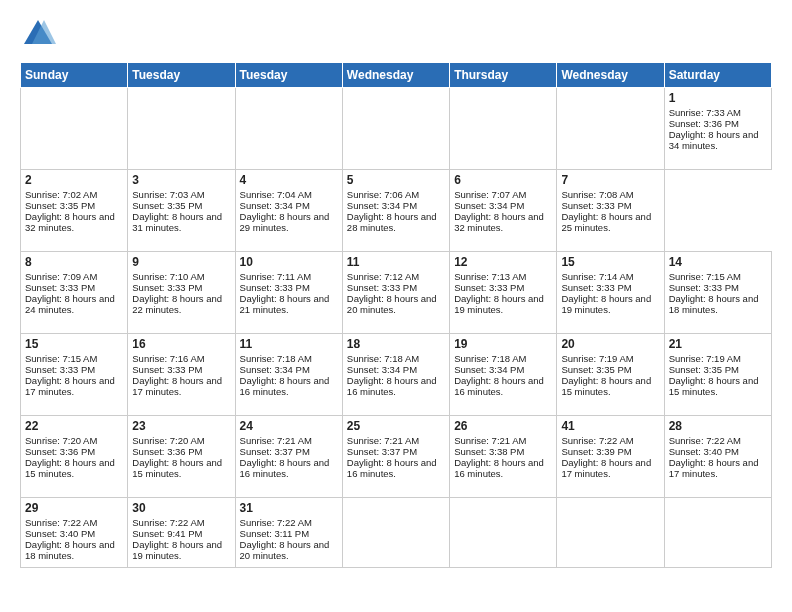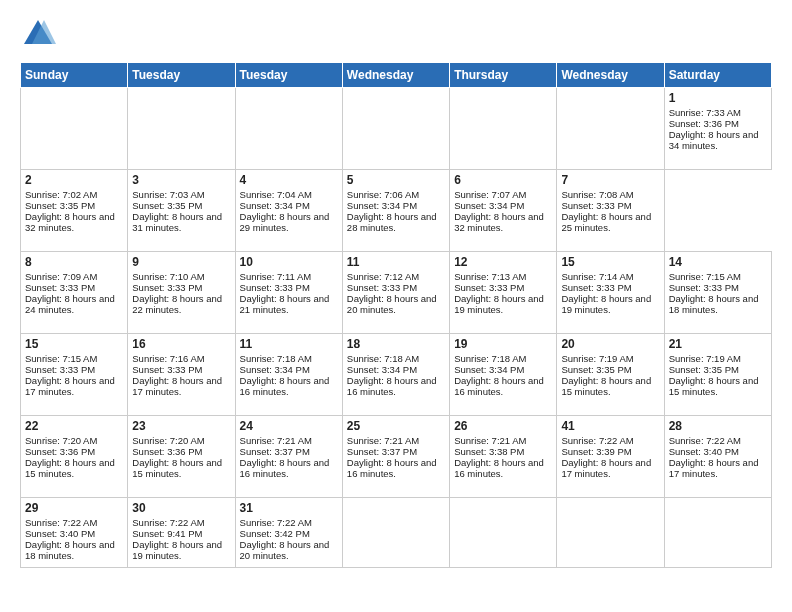--- a/index.html
+++ b/index.html
@@ -322,21 +322,21 @@
         </td>
           <td>
           <span class="day-num">30</span>
           <span>Sunrise: 7:22 AM</span><br>
           <span>Sunset: 9:41 PM</span><br>
           <span>Daylight: 8 hours and 19 minutes.</span>
         </td>
           <td>
           <span class="day-num">31</span>
           <span>Sunrise: 7:22 AM</span><br>
-          <span>Sunset: 3:42 PM</span><br>
+          <span>Sunset: 3:11 PM</span><br>
           <span>Daylight: 8 hours and 20 minutes.</span>
         </td>
           <td class="empty-cell"></td>
           <td class="empty-cell"></td>
           <td class="empty-cell"></td>
           <td class="empty-cell"></td>
         </tr>
       </tbody>
   </table>
 </div>

